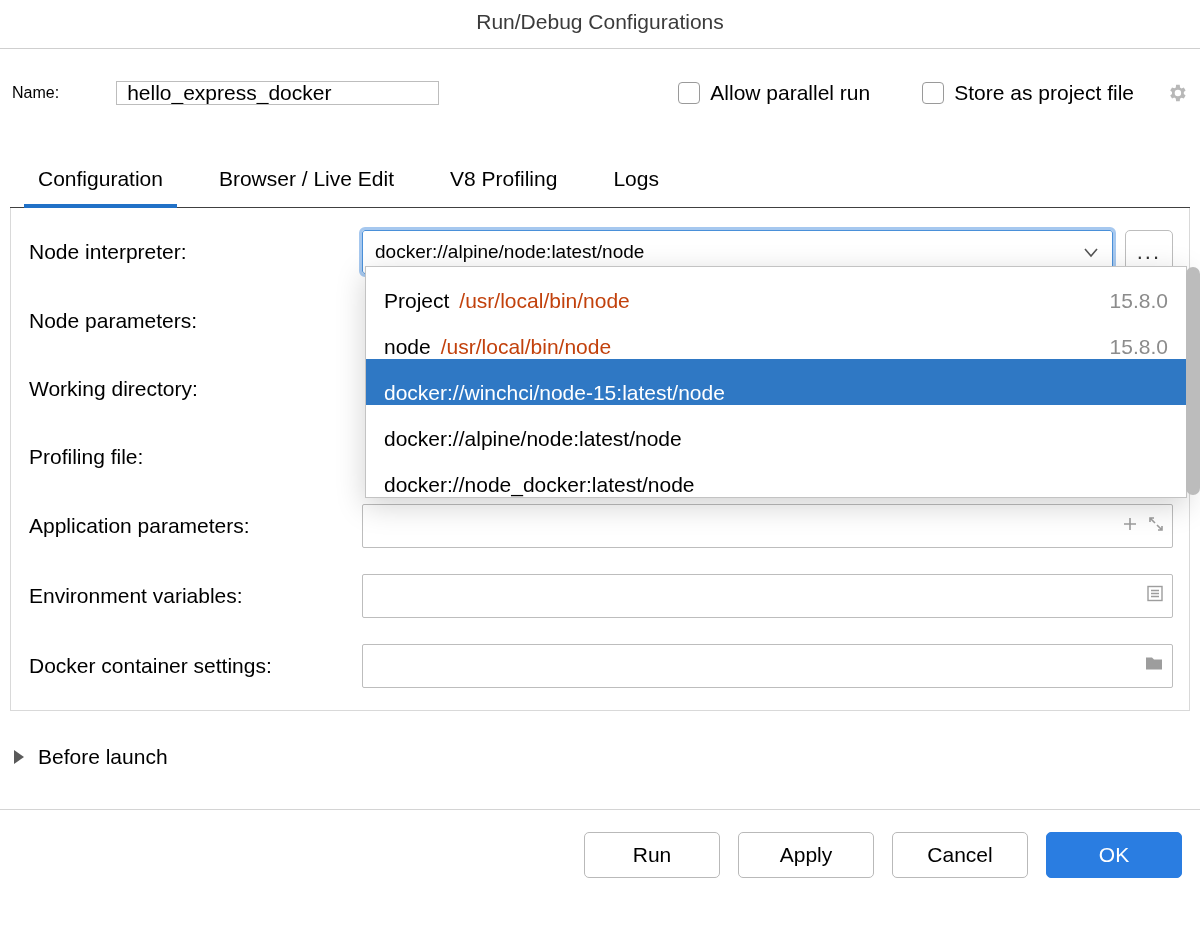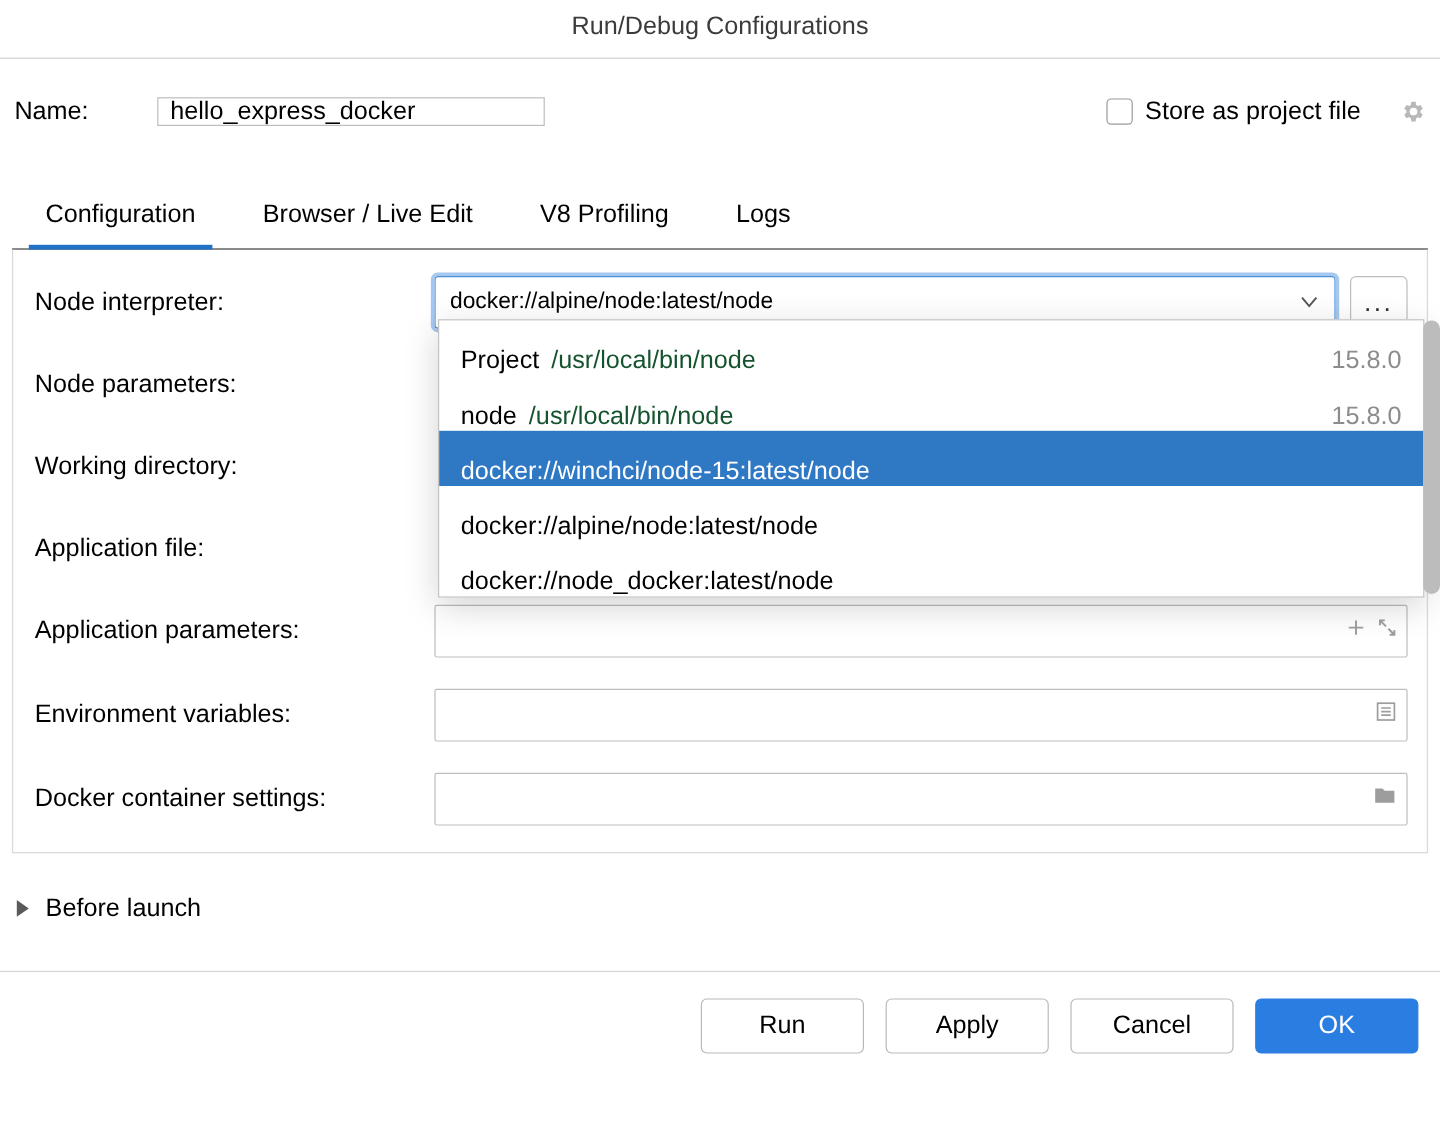--- a/index.html
+++ b/index.html
@@ -18,21 +18,21 @@
       font-size: 21px;
       color: #3b3b3b;
       border-bottom: 1px solid #cfcfcf;
     }
     .header-row {
       display: flex;
       align-items: center;
       padding: 32px 12px 50px 12px;
       gap: 32px;
     }
-    .name-label { font-size: 21px; color: #000; margin-right: 25px;}
+    .name-label { font-size: 16px; color: #000; margin-right: 25px;}
     .name-input {
       font-size: 21px;
       padding: 6px 10px;
       border: 1px solid #bdbdbd;
       width: 323px;
       height: 24px;
     }
     .flex-grow { flex: 1; }
     .chk-wrap { display: flex; align-items: center; gap: 10px; }
     .chk {
@@ -142,21 +142,21 @@
     .dd-item {
       height: 46px;
       display: flex;
       align-items: flex-end;
       padding: 0 18px;
       font-size: 21px;
       justify-content: space-between;
     }
     .dd-item .left { display: flex; gap: 10px; align-items: baseline;}
     .dd-item .prim { color: #000; }
-    .dd-item .sec { color: #14532d; }
+    .dd-item .sec { color: #c2410c; }
     .dd-item .ver { color: #8c8c8c; }
     .dd-item.sel { background: #2f78c4; color: #fff; }
     .dd-item.sel .prim, .dd-item.sel .sec, .dd-item.sel .ver { color: #fff; }
     .dd-thumb {
       position: absolute; right: -14px; top: 0; width: 14px; height: 228px;
       background: #bcbcbc; border-radius: 7px;
     }
     .before-launch {
       display: flex; align-items: center; gap: 14px;
       padding: 34px 14px 40px 14px;
@@ -193,20 +193,24 @@
   </style>
 </head>
 <body>
 
 <div class="title-bar">Run/Debug Configurations</div>
 
 <div class="header-row">
   <span class="name-label">Name:</span>
   <input class="name-input" value="hello_express_docker" style="">
   <div class="flex-grow"></div>
+  <div class="chk-wrap">
+    <div class="chk"></div>
+    <span class="chk-label">Allow parallel run</span>
+  </div>
   <div class="chk-wrap" style="margin-left:20px;">
     <div class="chk"></div>
     <span class="chk-label">Store as project file</span>
   </div>
   <span class="gear">
     <svg viewBox="0 0 24 24" width="22" height="22" fill="#b8b8b8">
         <path d="M19.4 13a7.5 7.5 0 0 0 0-2l2-1.6-2-3.4-2.4 1a7.4 7.4 0 0 0-1.7-1L15 3h-4l-.3 2.9a7.4 7.4 0 0 0-1.7 1l-2.4-1-2 3.4L6.6 11a7.5 7.5 0 0 0 0 2l-2 1.6 2 3.4 2.4-1c.5.4 1.1.8 1.7 1L11 21h4l.3-2.9c.6-.2 1.2-.6 1.7-1l2.4 1 2-3.4-2-1.6zM13 15.5A3.5 3.5 0 1 1 16.5 12 3.5 3.5 0 0 1 13 15.5z"></path>
       </svg>
   </span>
 </div>
@@ -272,21 +276,21 @@
     <div class="form-label">Node parameters:</div>
     <div class="form-field"></div>
   </div>
 
   <div class="form-row">
     <div class="form-label">Working directory:</div>
     <div class="form-field"></div>
   </div>
 
   <div class="form-row">
-    <div class="form-label">Application file:</div>
+    <div class="form-label">Profiling file:</div>
     <div class="form-field"></div>
   </div>
 
   <div class="form-row">
     <div class="form-label">Application parameters:</div>
     <div class="form-field">
       <div class="text-field">
         <div class="trailing">
           <span>
             <svg width="16" height="16" viewBox="0 0 16 16">

